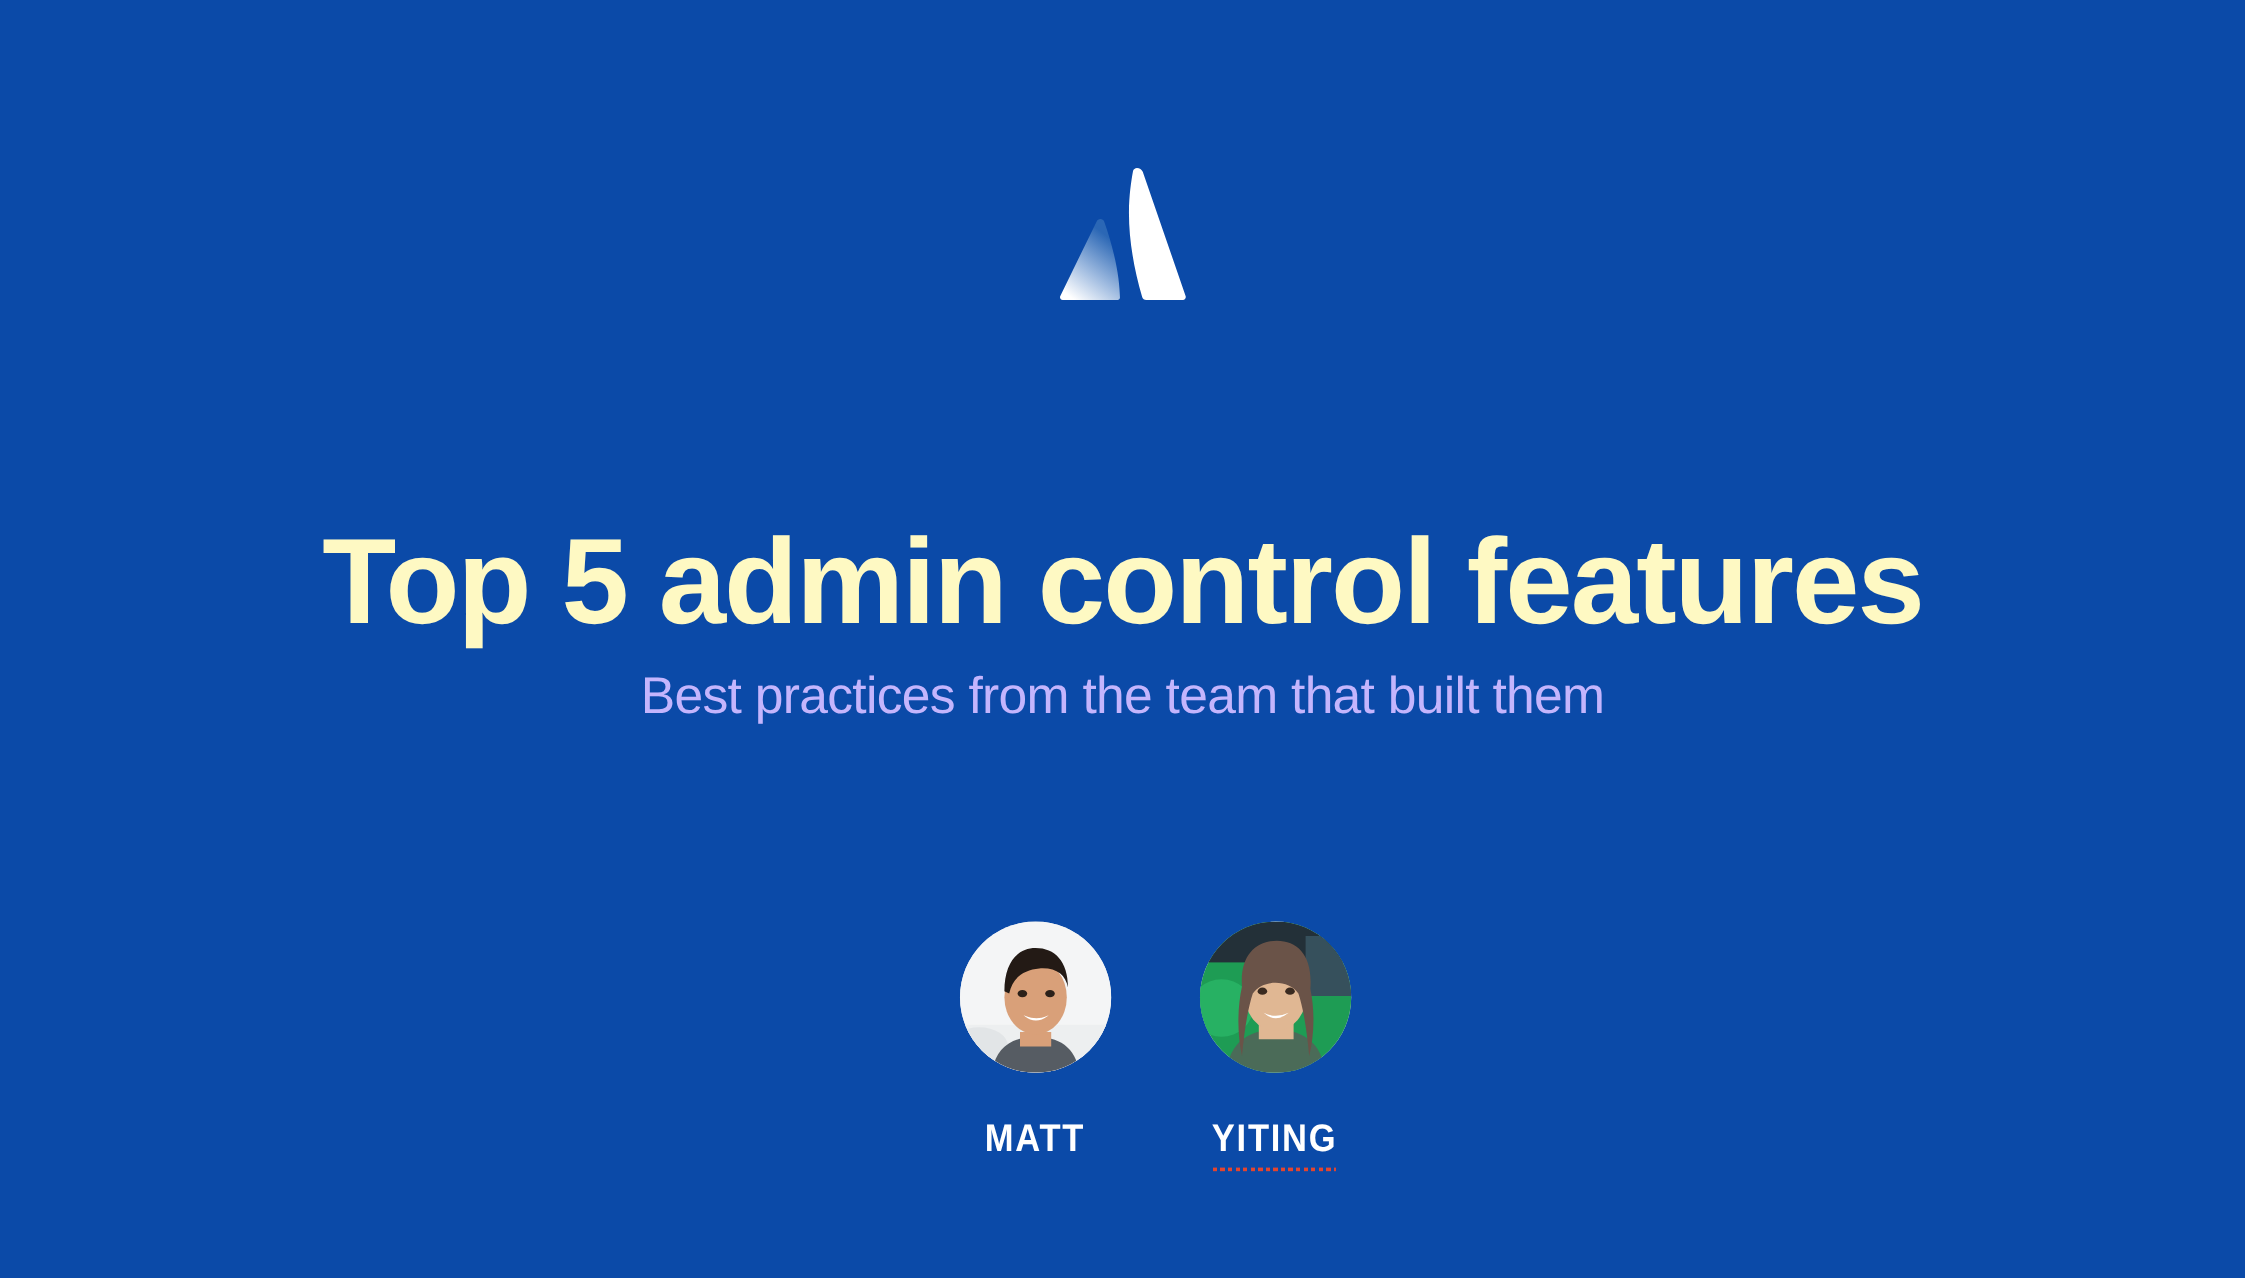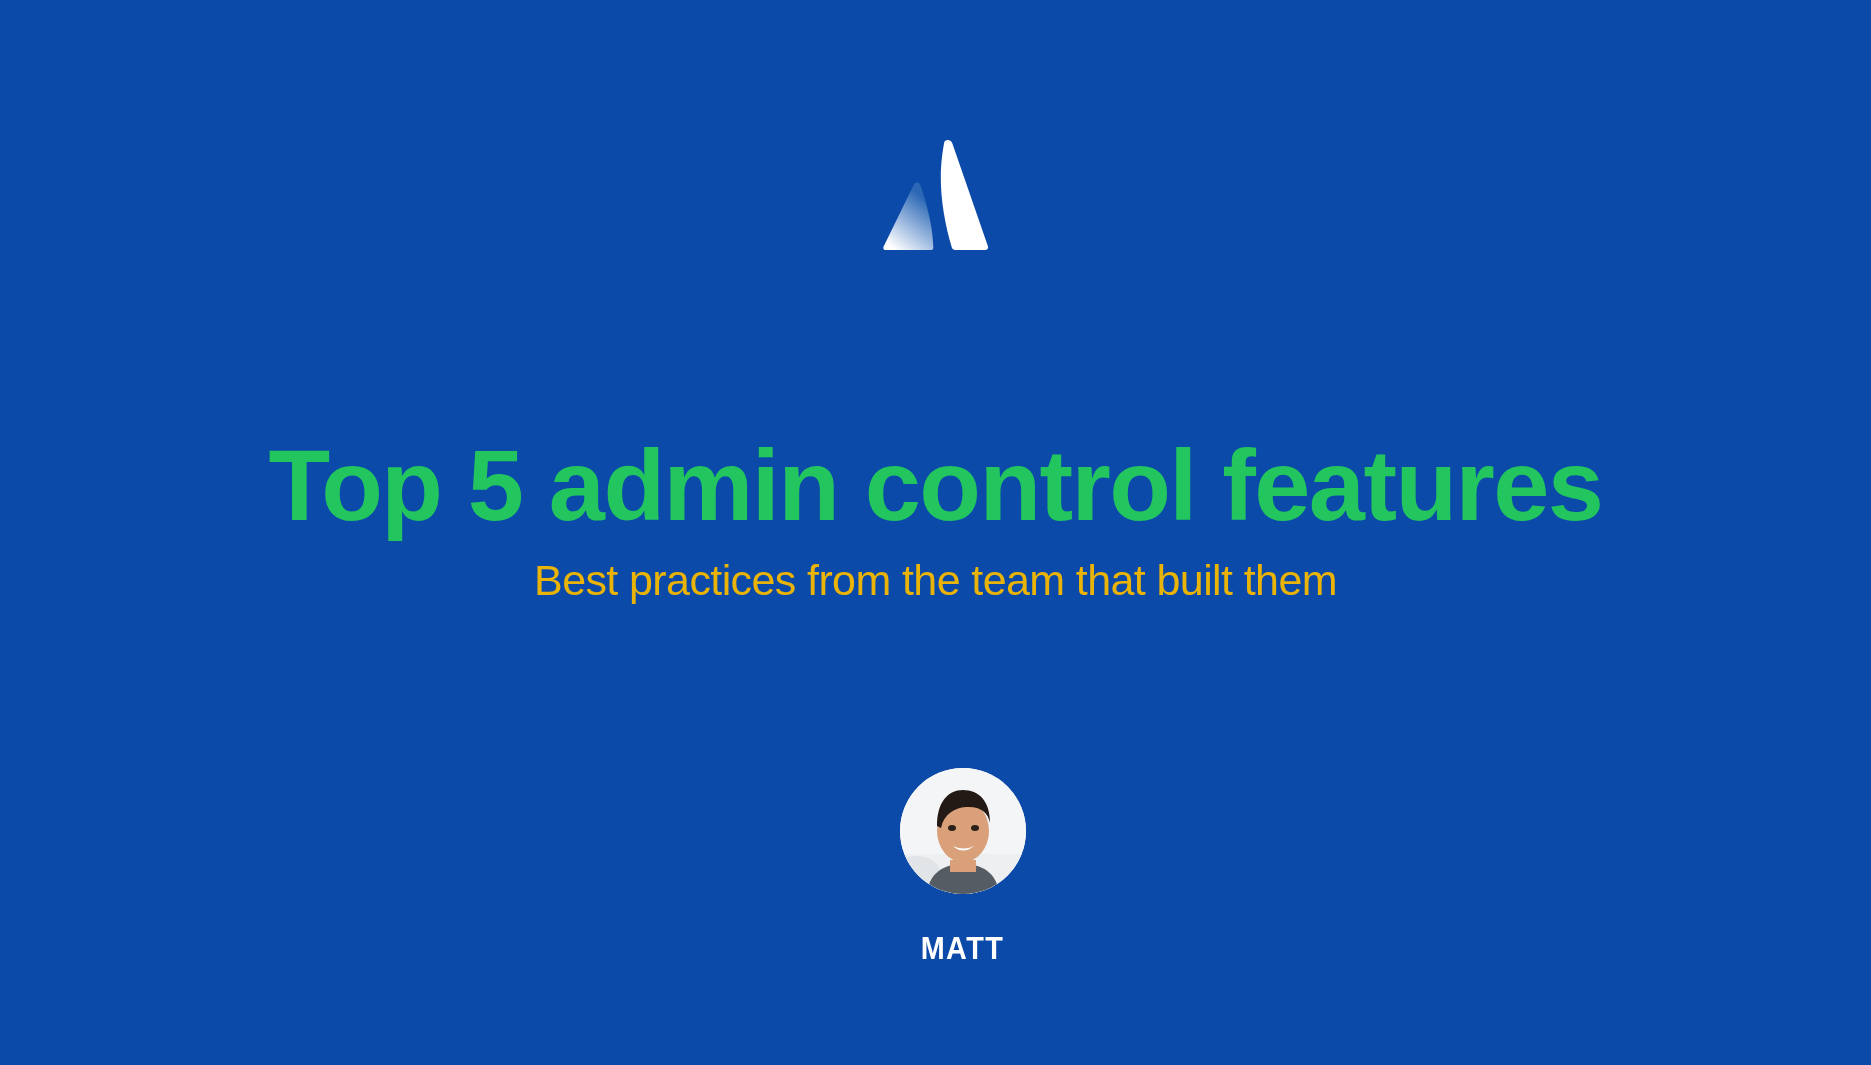--- a/index.html
+++ b/index.html
@@ -43,30 +43,30 @@
   
   #headline-block {
     position: absolute;
     left: 0;
     right: 0;
     top: 432px;
     text-align: center;
   }
   #slide-title {
     margin: 0;
-    color: #22c55e;
+    color: #fef9c3;
     font-size: 101px;
     line-height: 1.06;
     font-weight: 700;
     letter-spacing: -1.6px;
     white-space: nowrap;
   }
   #slide-subtitle {
     margin: 16px 0 0 0;
-    color: #eab308;
+    color: #c4b5fd;
     font-size: 43px;
     line-height: 1.2;
     font-weight: 400;
     letter-spacing: -0.6px;
     white-space: nowrap;
   }
 
   
   #presenters {
     position: absolute;
@@ -164,16 +164,34 @@
           <path d="M37 58 C37 34 48 22 63 22 C79 22 90 33 90 55 C88 44 80 38 66 39 C54 40 44 46 41 60 Z" fill="#231A15"></path>
           <ellipse cx="52" cy="60" rx="4" ry="3" fill="#2B2019"></ellipse>
           <ellipse cx="75" cy="60" rx="4" ry="3" fill="#2B2019"></ellipse>
           <path d="M53 78 Q63 87 74 78 Q64 83 53 78 Z" fill="#FFFFFF"></path>
         </svg>
       </div>
       <div class="presenter-name">MATT</div>
     </div>
 
 
+    <div class="presenter">
+      <div class="presenter-avatar">
+        <svg viewBox="0 0 126 126" xmlns="http://www.w3.org/2000/svg">
+          <rect width="126" height="126" fill="#1E9C54"></rect>
+          <rect width="126" height="34" fill="#233038"></rect>
+          <rect x="88" y="12" width="38" height="50" fill="#36505C"></rect>
+          <ellipse cx="18" cy="72" rx="26" ry="24" fill="#27B163"></ellipse>
+          <path d="M22 126 C24 100 42 90 63 90 C84 90 102 100 104 126 Z" fill="#4B6B58"></path>
+          <path d="M49 80 L78 80 L78 98 L49 98 Z" fill="#E0B793"></path>
+          <ellipse cx="63" cy="60" rx="26" ry="31" fill="#E0B793"></ellipse>
+          <path d="M35 54 C33 28 47 16 64 16 C82 16 94 29 92 56 C96 76 95 96 91 112 C89 90 86 72 82 60 C74 48 52 48 44 60 C40 72 37 90 35 112 C31 94 31 72 35 54 Z" fill="#6A5348"></path>
+          <ellipse cx="52" cy="58" rx="4" ry="3" fill="#3A2A20"></ellipse>
+          <ellipse cx="75" cy="58" rx="4" ry="3" fill="#3A2A20"></ellipse>
+          <path d="M53 76 Q63 85 74 76 Q63 81 53 76 Z" fill="#FFFFFF"></path>
+        </svg>
+      </div>
+      <div class="presenter-name misspelled">YITING</div>
+    </div>
 
 
   </div>
 </div>
 
 </body></html>

